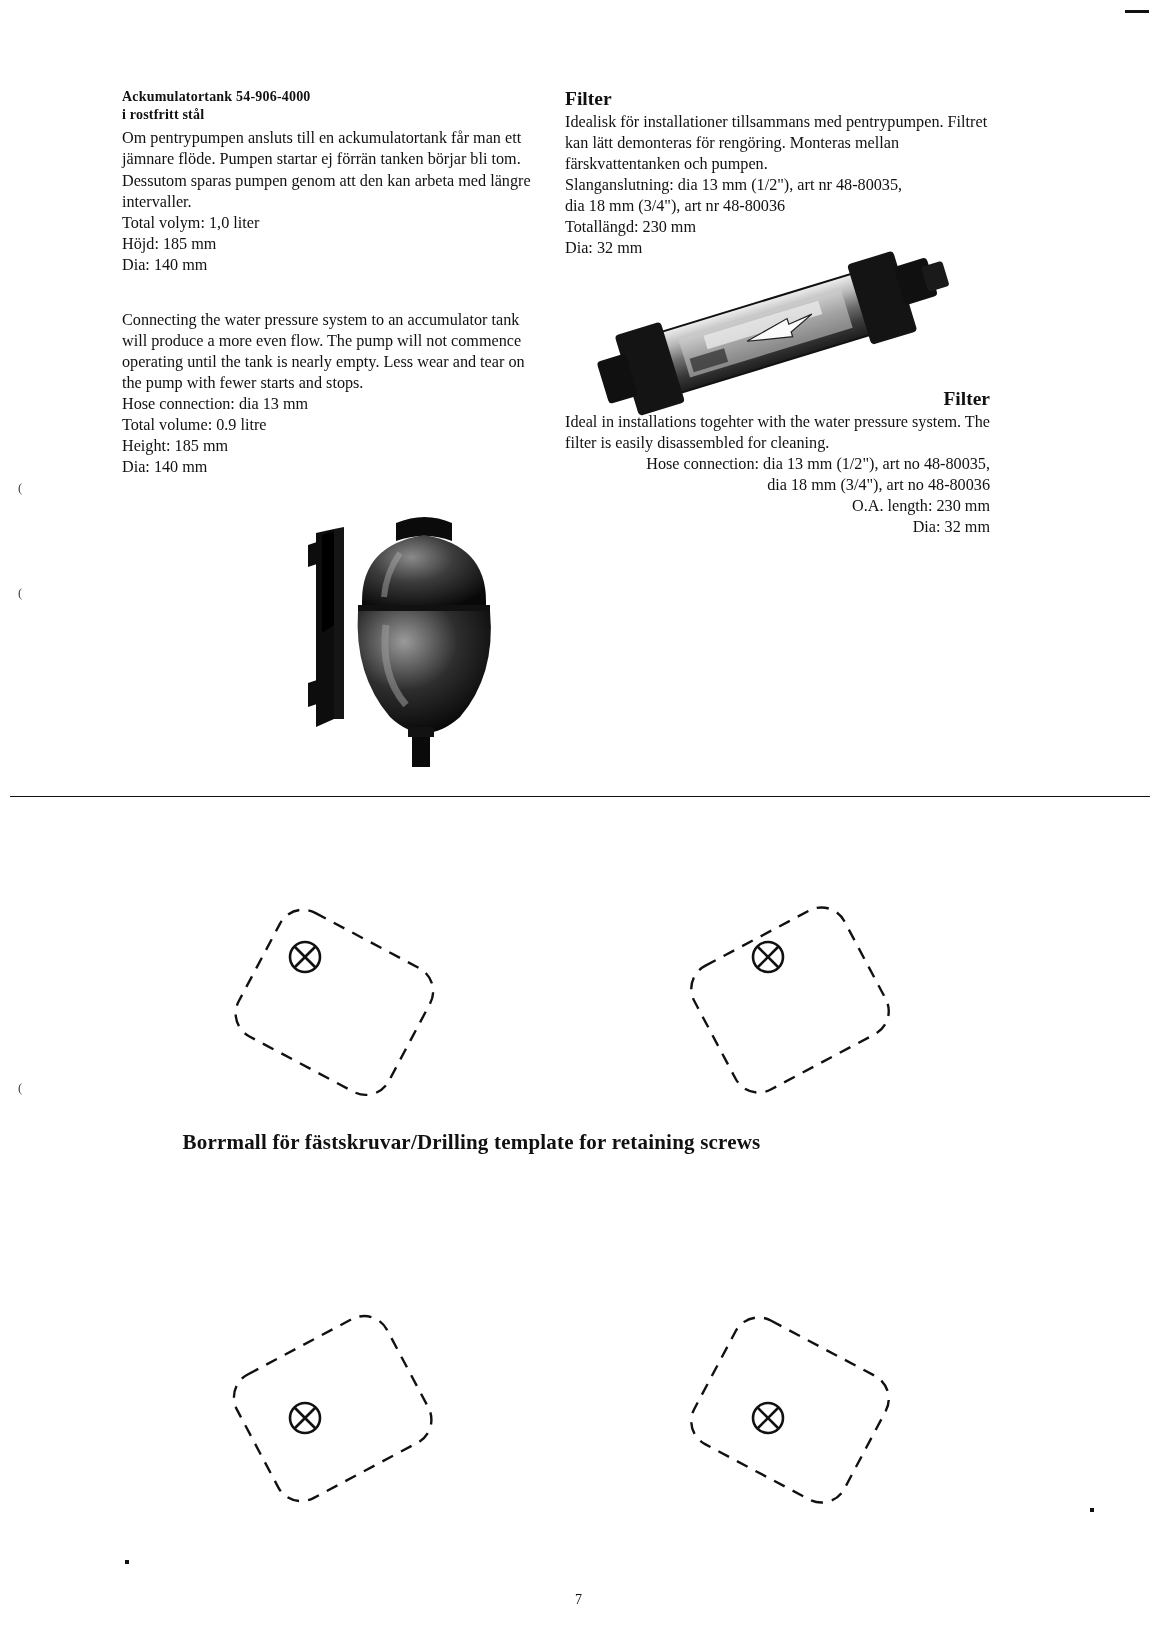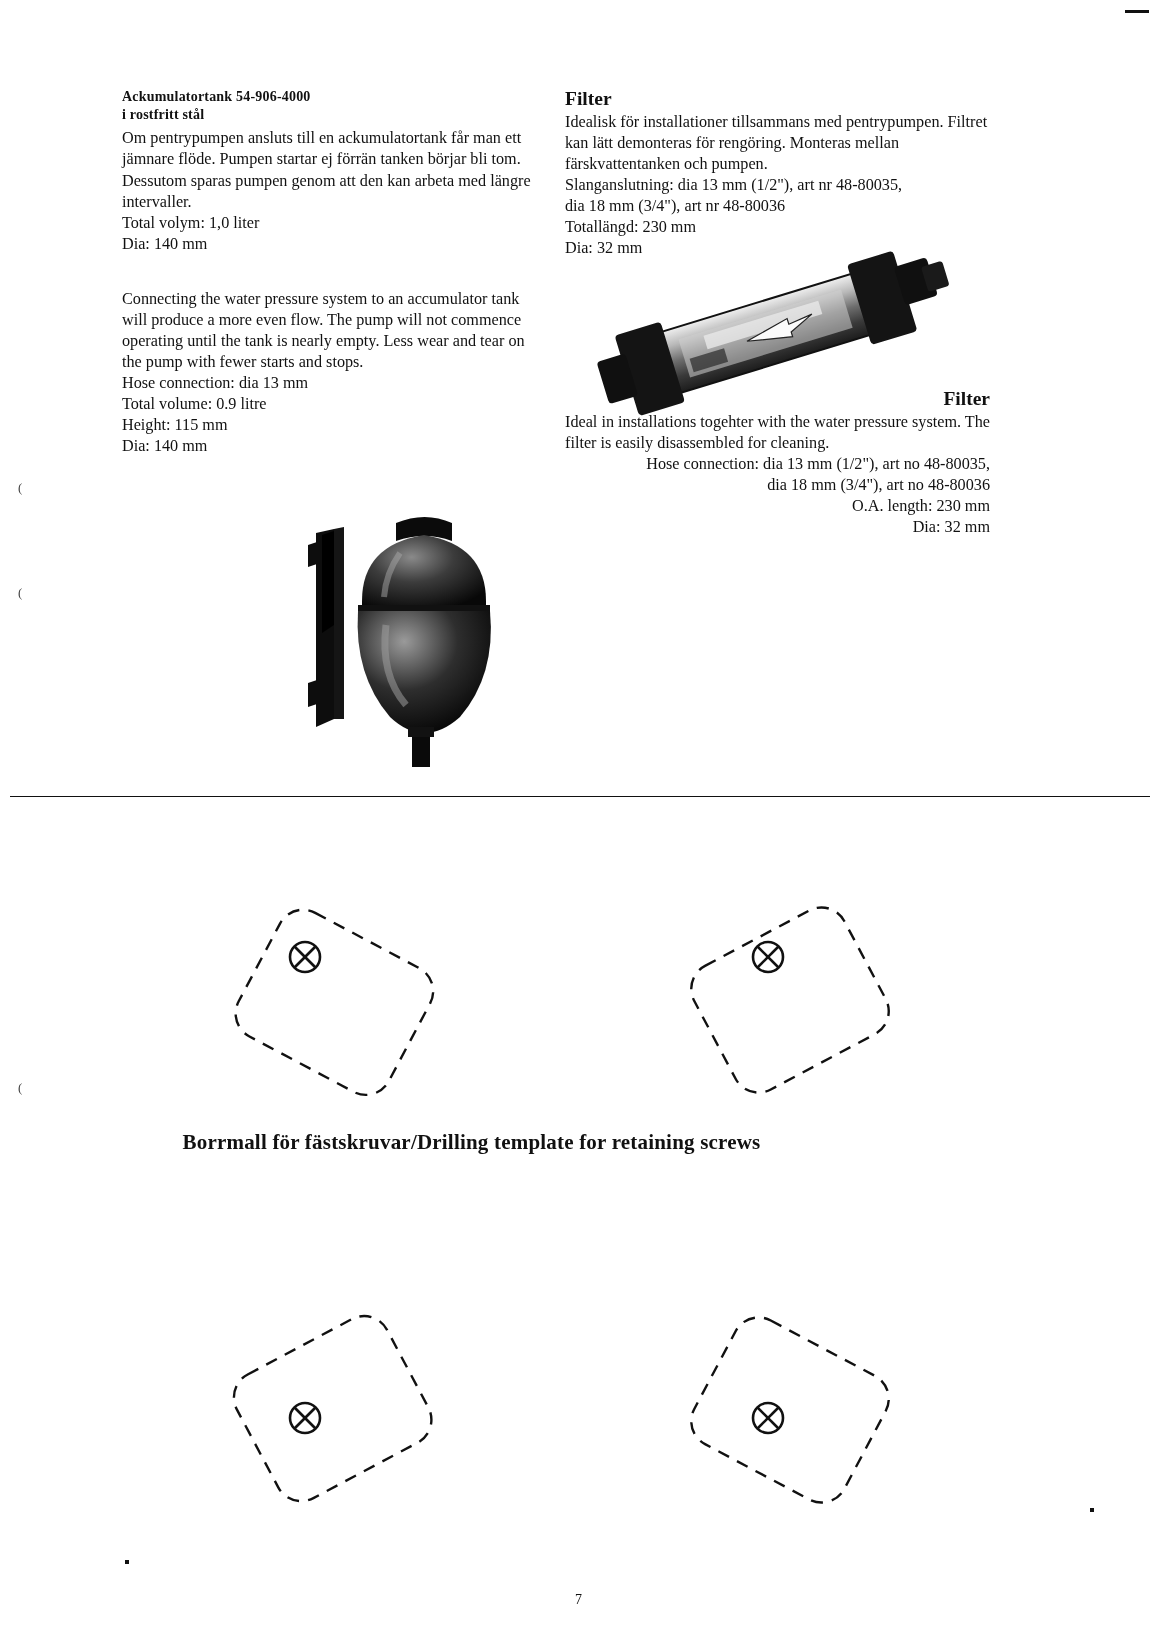--- a/index.html
+++ b/index.html
@@ -169,30 +169,31 @@
 
   <div class="col-left">
 
     <h2 class="sec-title">
       <span>Ackumulatortank 54-906-4000</span>
       <span class="l2">i rostfritt stål</span>
     </h2>
     <p class="body">Om pentrypumpen ansluts till en ackumulatortank får man ett jämnare flöde. Pumpen startar ej förrän tanken börjar bli tom. Dessutom sparas pumpen genom att den kan arbeta med längre intervaller.</p>
     <div class="specs">
       <div>Total volym: 1,0 liter</div>
+      <div>Höjd: 185 mm</div>
       <div>Dia: 140 mm</div>
     </div>
 
     <div class="block-gap"></div>
 
     <p class="body">Connecting the water pressure system to an accumulator tank will produce a more even flow. The pump will not commence operating until the tank is nearly empty. Less wear and tear on the pump with fewer starts and stops.</p>
     <div class="specs">
       <div>Hose connection: dia 13 mm</div>
       <div>Total volume: 0.9 litre</div>
-      <div>Height: 115 mm</div>
+      <div>Height: 185 mm</div>
       <div>Dia: 140 mm</div>
     </div>
   </div>
 
   <div class="col-right">
     <h2 class="filter-head">Filter</h2>
     <p class="body">Idealisk för installationer tillsammans med pentrypumpen. Filtret kan lätt demonteras för rengöring. Monteras mellan färskvattentanken och pumpen.</p>
     <div class="specs">
       <div>Slanganslutning: dia 13 mm (1/2"), art nr 48-80035,</div>
       <div>dia 18 mm (3/4"), art nr 48-80036</div>

